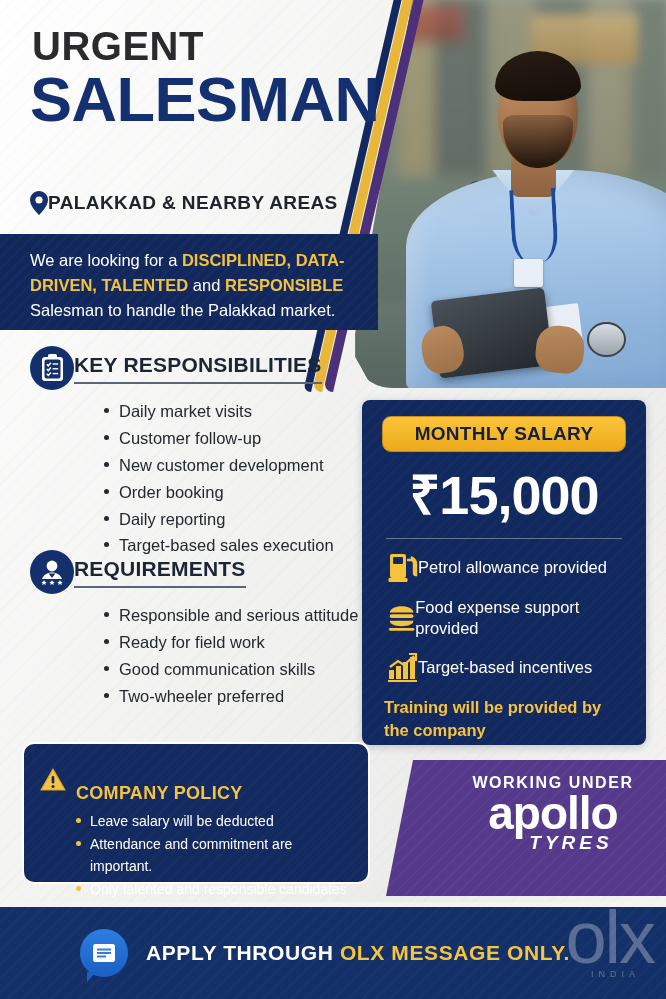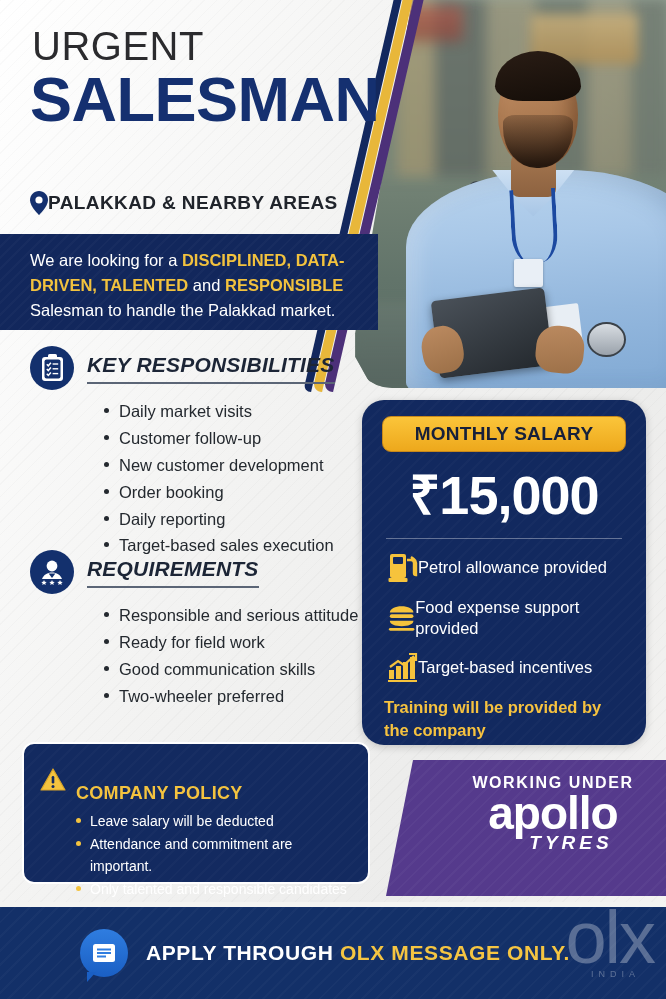--- a/index.html
+++ b/index.html
@@ -74,51 +74,51 @@
     border:2px solid #3b4249;}
   .photo-frame{
     position:absolute;left:352px;top:-2px;width:318px;height:392px;pointer-events:none;
   }
   .stripe{position:absolute;top:-4px;height:400px;width:10px;border-bottom-left-radius:40px;}
   .stripe-gold{left:6px;background:#e8b73a;transform:skewX(-13deg);height:398px;}
   .stripe-purple{left:17px;background:#4c3079;transform:skewX(-13deg);height:398px;}
   .stripe-navy{left:-3px;background:#13285e;transform:skewX(-13deg);height:398px;width:8px;}
 
   
-  .urgent{position:absolute;left:32px;top:24px;font-size:40px;font-weight:normal;color:#2b2b2e;letter-spacing:.5px;}
+  .urgent{position:absolute;left:32px;top:24px;font-size:40px;font-weight:bold;color:#2b2b2e;letter-spacing:.5px;}
   .salesman{position:absolute;left:30px;top:68px;font-size:63px;font-weight:bold;color:#153070;letter-spacing:-.5px;line-height:1;}
   .required{position:absolute;left:32px;top:136px;font-size:40px;font-weight:bold;color:#153070;letter-spacing:.5px;}
   .loc{position:absolute;left:30px;top:191px;display:flex;align-items:center;}
   .loc-txt{font-size:19px;font-weight:bold;color:#20242b;letter-spacing:.4px;}
 
   
   .intro{position:absolute;left:0;top:234px;width:378px;height:96px;background:#12275c;
     padding:14px 26px 0 30px;box-sizing:border-box;
     background-image:repeating-linear-gradient(135deg,rgba(255,255,255,.022) 0 2px,rgba(0,0,0,0) 2px 8px);}
   .intro p{margin:0;color:#ffffff;font-size:16.5px;line-height:1.52;}
   .hl{color:#f2c23e;font-weight:bold;}
 
   
   .sec{position:absolute;}
-  .sec-head{display:flex;align-items:flex-start;gap:13px;font-style:italic;}
+  .sec-head{display:flex;align-items:flex-start;}
   .circ{width:44px;height:44px;border-radius:50%;background:#13306d;flex:none;
     display:flex;align-items:center;justify-content:center;}
   .sec-title{font-size:21px;font-weight:bold;color:#1c2536;letter-spacing:.2px;
     border-bottom:2.5px solid #5b6576;padding-bottom:5px;display:inline-block;margin-top:7px;}
   .items{margin:8px 0 0 72px;padding:0;list-style:none;}
   .items li{position:relative;font-size:16.5px;color:#24292f;line-height:1.63;padding-left:17px;}
   .items li:before{content:"";position:absolute;left:2px;top:10px;width:5px;height:5px;
     border-radius:50%;background:#24292f;}
 
   #sec-resp{left:30px;top:346px;}
   #sec-req{left:30px;top:550px;}
 
   
   .salary{position:absolute;left:362px;top:400px;width:284px;height:345px;background:#12295f;
-    border-radius:22px;box-sizing:border-box;padding:16px 20px;
+    border-radius:8px;box-sizing:border-box;padding:16px 20px;
     background-image:repeating-linear-gradient(135deg,rgba(255,255,255,.02) 0 2px,rgba(0,0,0,0) 2px 9px);
     box-shadow:0 2px 8px rgba(0,0,0,.18);}
   .pill{background:linear-gradient(180deg,#fbc53a,#eda81c);border-radius:9px;text-align:center;
     padding:6px 0;font-size:19px;font-weight:bold;color:#17203a;letter-spacing:.3px;
     border:1px solid #c8881a;}
   .amount{text-align:center;color:#fff;font-size:54px;font-weight:bold;margin:4px 0 8px;letter-spacing:-1px;}
   .hr{height:1px;background:rgba(255,255,255,.35);margin:2px 4px 12px;}
   .ben{display:flex;align-items:center;gap:0;margin:0 0 14px 6px;}
   .ben-txt{color:#fff;font-size:16.5px;line-height:1.25;}
   .training{color:#f6c23f;font-size:16.5px;font-weight:bold;line-height:1.35;margin:6px 0 0 2px;}

